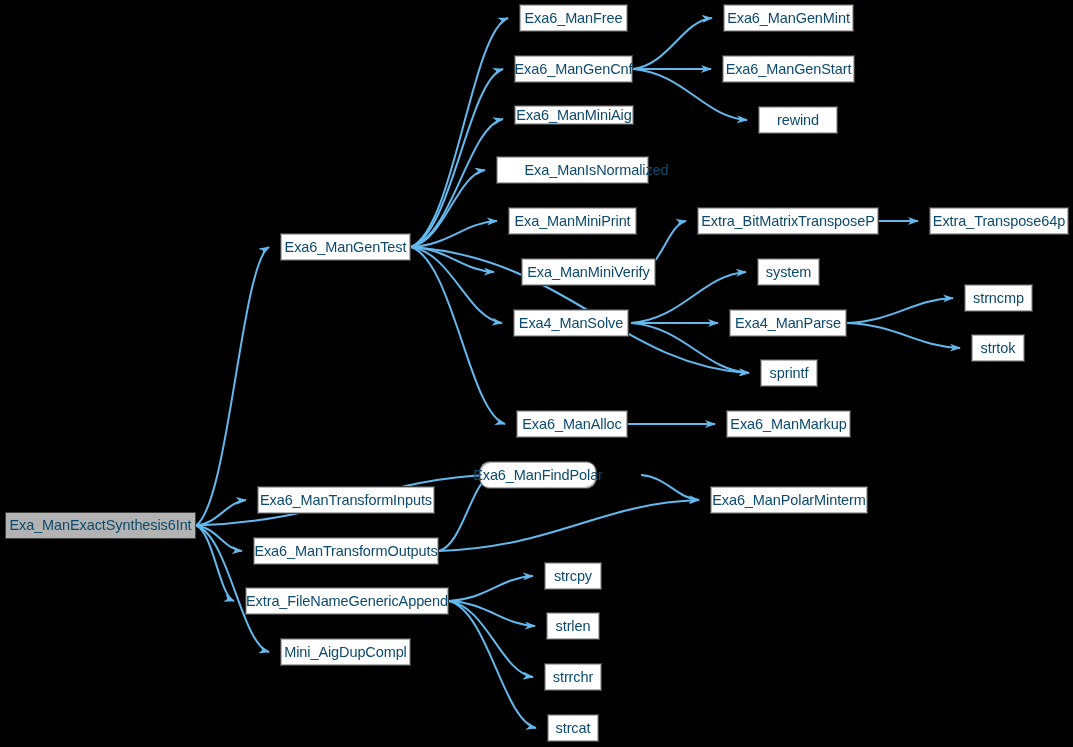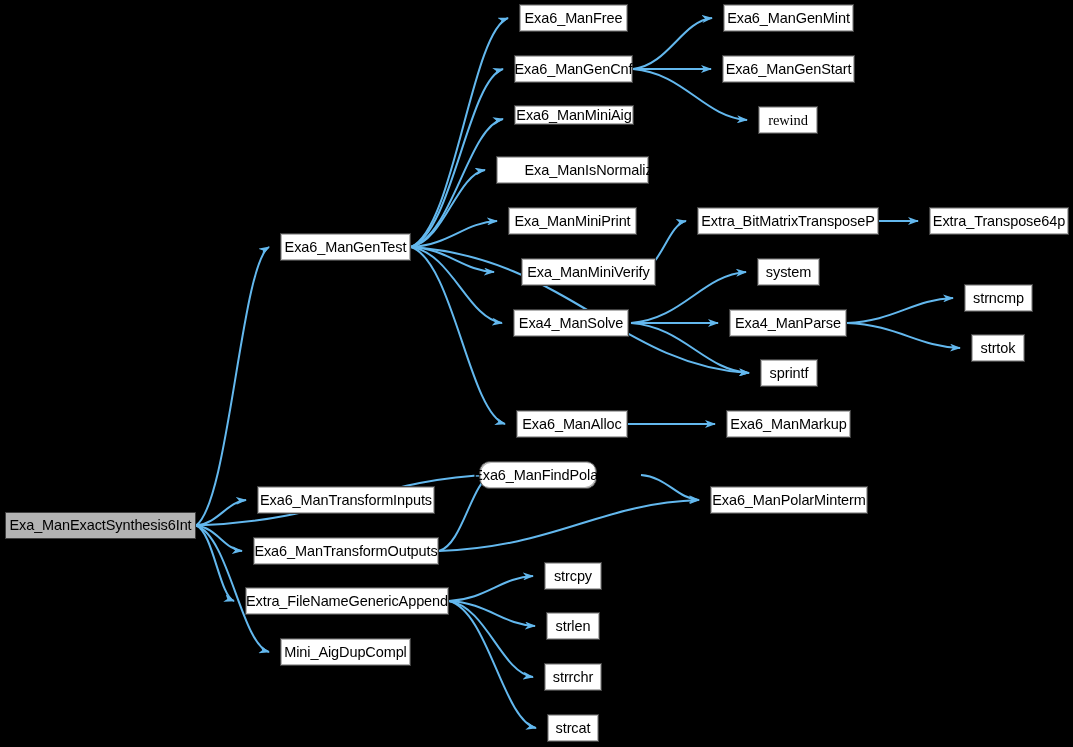--- a/index.html
+++ b/index.html
@@ -3,21 +3,21 @@
 <meta charset="utf-8">
 <style>
   html,body{margin:0;padding:0;background:#000;}
   #canvas{position:relative;width:1073px;height:747px;background:#000;overflow:hidden;
           font-family:"Liberation Sans",sans-serif;}
   svg.edges{position:absolute;left:0;top:0;width:1073px;height:747px;}
   .node{position:absolute;box-sizing:border-box;
         background:#ffffff;border:1px solid #404040;
         box-shadow:1px 1px 0 0 #b4b4b4 inset, -1px -1px 0 0 #b4b4b4 inset;
         display:flex;align-items:center;justify-content:center;
-        color:#000000;font-size:14.5px;line-height:1;white-space:nowrap;
+        color:#0c4a6e;font-size:14.5px;line-height:1;white-space:nowrap;
         letter-spacing:-0.1px;}
   .node.root{background:#b3b3b3;}
 </style>
 </head>
 <body>
 
 <div id="canvas">
   <svg class="edges">
     <defs>
       <marker id="ah" markerWidth="11" markerHeight="8" refX="10" refY="4" orient="auto" markerUnits="userSpaceOnUse">
@@ -90,21 +90,21 @@
       </div>
       <div class="node" style="left: 516px; top: 410px; width: 112px; height: 28px;">
         <span>Exa6_ManAlloc</span>
       </div>
       <div class="node" style="left: 723px; top: 4px; width: 131px; height: 28px;">
         <span>Exa6_ManGenMint</span>
       </div>
       <div class="node" style="left: 722px; top: 55px; width: 133px; height: 28px;">
         <span>Exa6_ManGenStart</span>
       </div>
-      <div class="node" style="left: 758px; top: 106px; width: 60px; height: 28px; font-family: Liberation Serif, serif;">
+      <div class="node" style="left: 758px; top: 106px; width: 80px; height: 28px;">
         <span>rewind</span>
       </div>
       <div class="node" style="left: 697px; top: 207px; width: 182px; height: 28px;">
         <span>Extra_BitMatrixTransposeP</span>
       </div>
       <div class="node" style="left: 929px; top: 207px; width: 140px; height: 28px;">
         <span>Extra_Transpose64p</span>
       </div>
       <div class="node" style="left: 757px; top: 258px; width: 63px; height: 28px;">
         <span>system</span>

